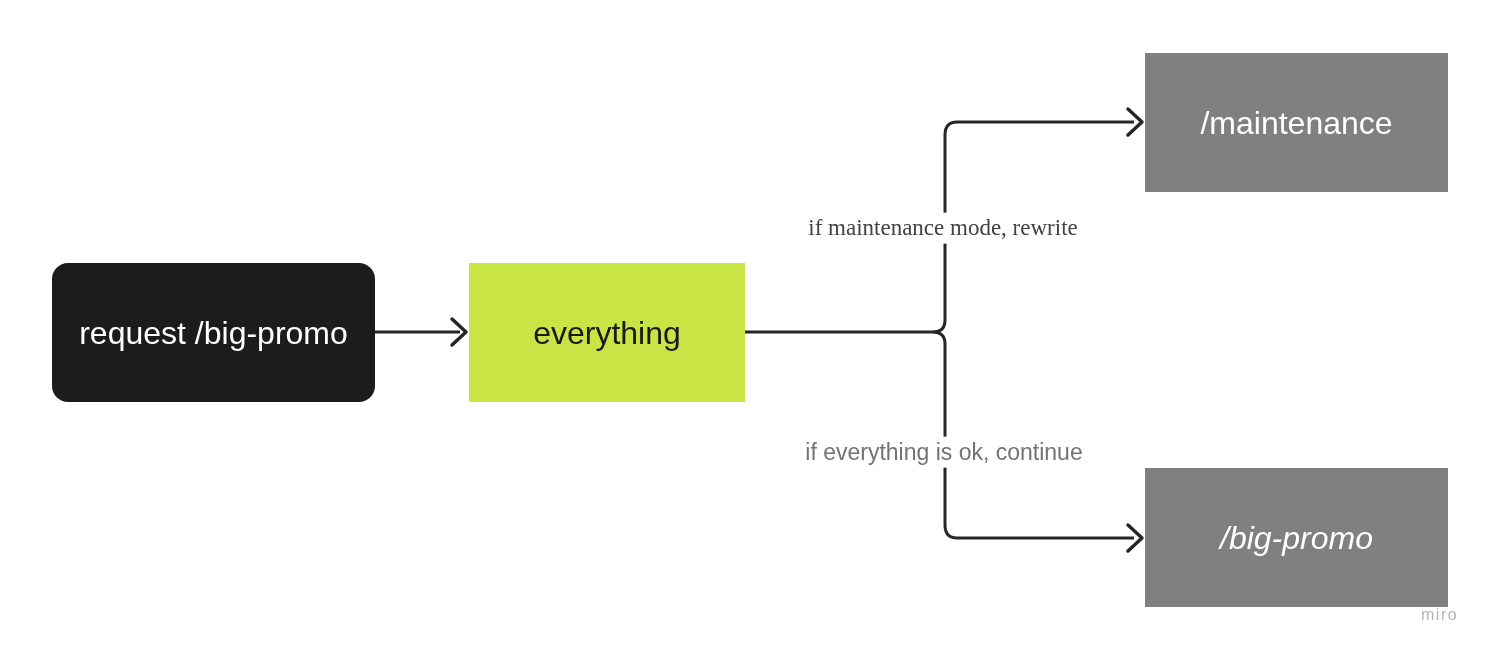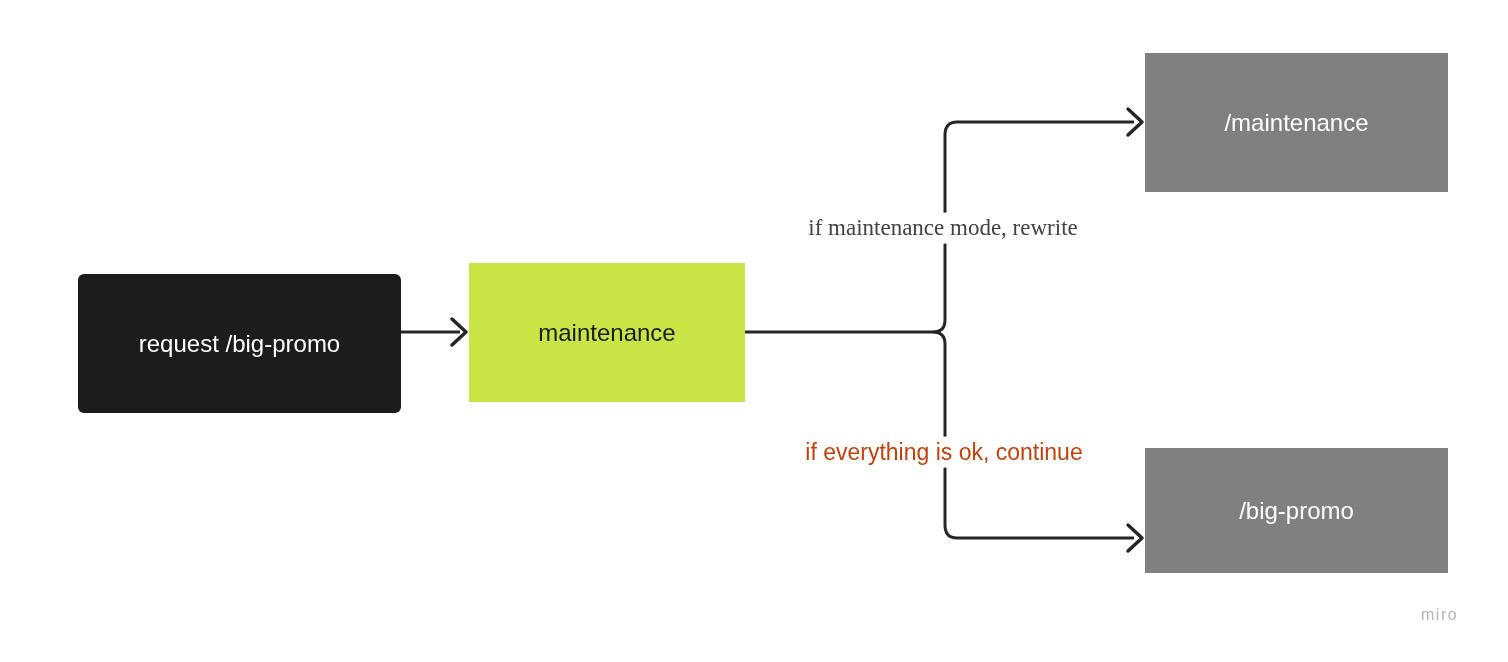--- a/index.html
+++ b/index.html
@@ -20,50 +20,50 @@
     left: 0;
     top: 0;
     width: 1508px;
     height: 662px;
   }
   .node {
     position: absolute;
     display: flex;
     align-items: center;
     justify-content: center;
-    font-size: 24px;
+    font-size: 32px;
     line-height: 1;
     white-space: nowrap;
     box-sizing: border-box;
   }
   .node-request {
     left: 52px;
-    top: 274px;
+    top: 263px;
     width: 323px;
     height: 139px;
-    border-radius: 6px;
-    margin-left: 26px;
+    border-radius: 16px;
   }
   .node-middleware {
     left: 469px;
     top: 263px;
     width: 276px;
     height: 139px;
   }
   .node-maintenance {
     left: 1145px;
     top: 53px;
     width: 303px;
     height: 139px;
   }
   .node-bigpromo {
     left: 1145px;
-    top: 448px;
+    top: 468px;
     width: 303px;
-    height: 125px;
+    height: 139px;
+    font-style: italic;
   }
   .edge-label {
     position: absolute;
     transform: translate(-50%, -50%);
     font-size: 23px;
     line-height: 1.25;
     white-space: nowrap;
     background: #ffffff;
     padding: 1px 5px;
   }
@@ -100,25 +100,25 @@
 
     <path d="M933 332 Q945 332 945 320 L945 135 Q945 122 957 122 L1134 122" stroke-width="3" stroke="#262626"></path>
     <path d="M1128 109 L1142 122 L1128 135" stroke-width="3.5" stroke-linecap="round" stroke-linejoin="round" stroke="#262626"></path>
 
     <path d="M933 332 Q945 332 945 344 L945 525 Q945 538 957 538 L1134 538" stroke-width="3" stroke="#262626"></path>
     <path d="M1128 525 L1142 538 L1128 551" stroke-width="3.5" stroke-linecap="round" stroke-linejoin="round" stroke="#262626"></path>
   </svg>
 
   <div class="edge-label edge-label-top" style="color: rgb(66, 66, 66);">if maintenance mode, rewrite</div>
 
-  <div class="edge-label edge-label-bottom" style="color: #c2410c;">if everything is ok, continue</div>
+  <div class="edge-label edge-label-bottom" style="color: #737373;">if everything is ok, continue</div>
 
   <div class="node node-request" style="background-color: rgb(28, 28, 28); color: rgb(255, 255, 255);">request /big-promo</div>
 
-  <div class="node node-middleware" style="background-color: rgb(201, 228, 69); color: rgb(26, 26, 26);">maintenance</div>
+  <div class="node node-middleware" style="background-color: rgb(201, 228, 69); color: rgb(26, 26, 26);">everything</div>
 
   <div class="node node-maintenance" style="background-color: rgb(128, 128, 128); color: rgb(255, 255, 255);">/maintenance</div>
 
   <div class="node node-bigpromo" style="background-color: rgb(128, 128, 128); color: rgb(255, 255, 255);">/big-promo</div>
 
   <div class="watermark">miro</div>
 
 </div>
 
 </body></html>

